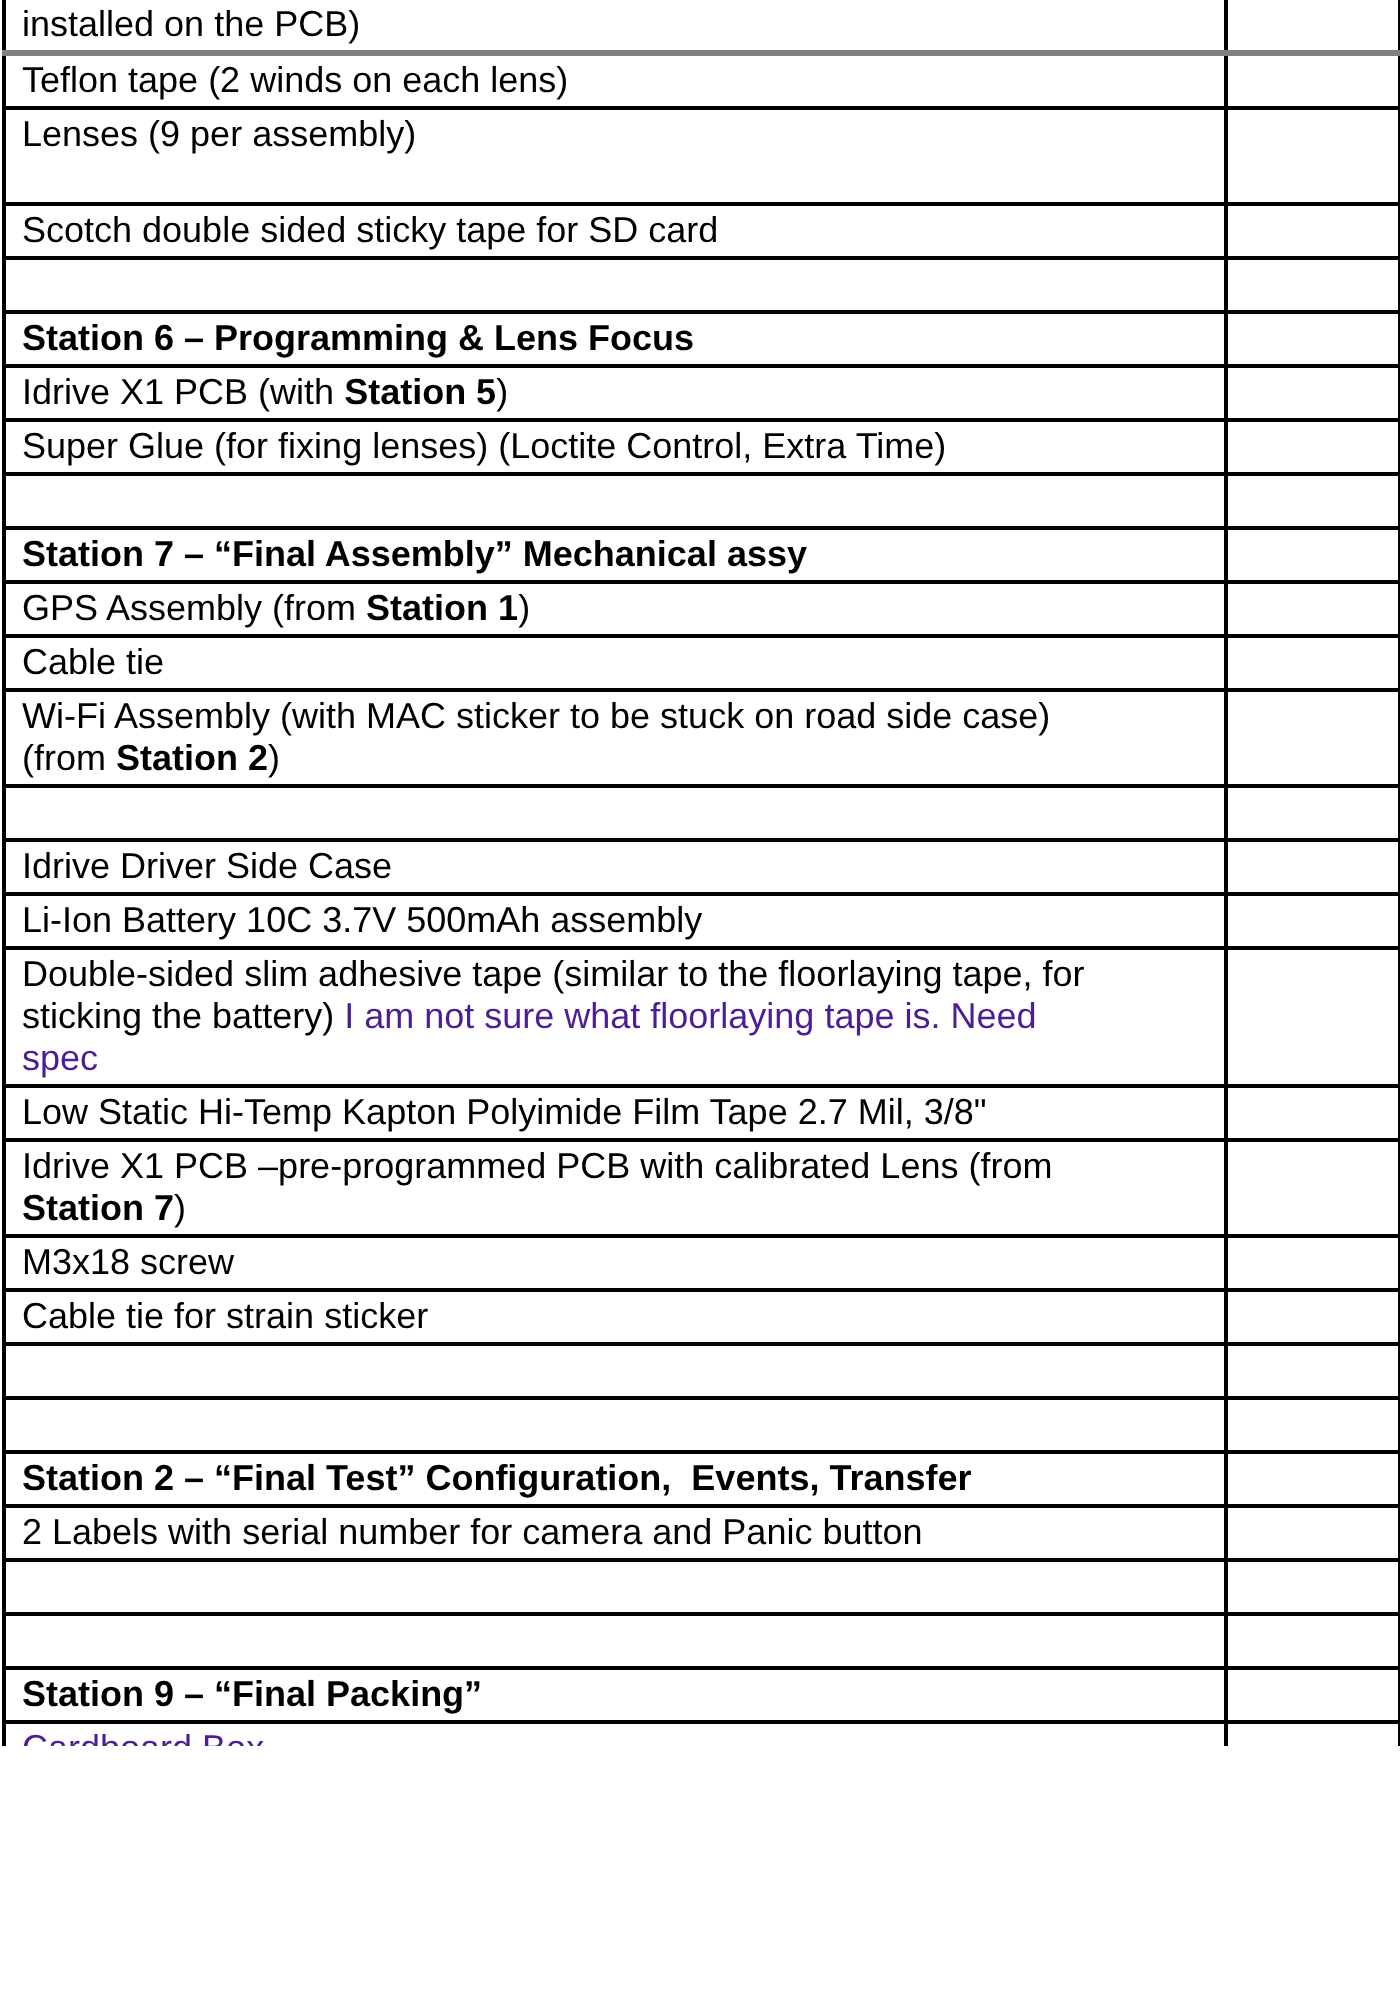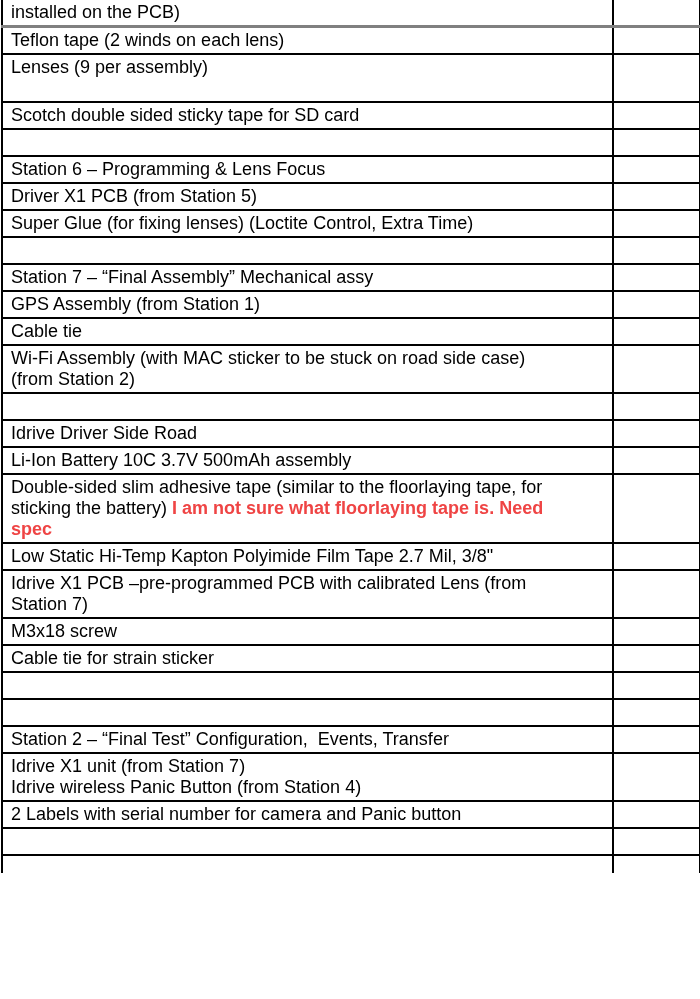--- a/index.html
+++ b/index.html
@@ -37,22 +37,22 @@
   }
   tr.thick-bottom td {
     border-bottom: 3px solid #808080;
   }
   .item-cell { width: 601px; }
   .check-cell { width: 81px; }
   .line {
     min-height: 21px;
     white-space: pre-wrap;
   }
-  .bold { font-weight: normal; }
-  .red { color: #ef4444; font-weight: bold; }
+  .bold { font-weight: bold; }
+  .red { color: #4c1d95; }
 </style>
 </head>
 <body>
 
 <div class="page">
   <table class="parts-table">
     <colgroup>
       <col style="width:611px">
       <col style="width:87px">
     </colgroup>
@@ -89,21 +89,21 @@
           <td class="check-cell"></td>
         </tr>
         <tr>
           <td class="item-cell">
             <div class="line"><span class="bold">Station 6 – Programming &amp; Lens Focus</span></div>
           </td>
           <td class="check-cell"></td>
         </tr>
         <tr>
           <td class="item-cell">
-            <div class="line"><span>Driver X1 PCB (from </span><span class="bold">Station 5</span><span>)</span></div>
+            <div class="line"><span>Idrive X1 PCB (with </span><span class="bold">Station 5</span><span>)</span></div>
           </td>
           <td class="check-cell"></td>
         </tr>
         <tr>
           <td class="item-cell">
             <div class="line"><span>Super Glue (for fixing lenses) (Loctite Control, Extra Time)</span></div>
           </td>
           <td class="check-cell"></td>
         </tr>
         <tr>
@@ -138,21 +138,21 @@
           <td class="check-cell"></td>
         </tr>
         <tr>
           <td class="item-cell">
             <div class="line"></div>
           </td>
           <td class="check-cell"></td>
         </tr>
         <tr>
           <td class="item-cell">
-            <div class="line"><span>Idrive Driver Side Road</span></div>
+            <div class="line"><span>Idrive Driver Side Case</span></div>
           </td>
           <td class="check-cell"></td>
         </tr>
         <tr>
           <td class="item-cell">
             <div class="line"><span>Li-Ion Battery 10C 3.7V 500mAh assembly</span></div>
           </td>
           <td class="check-cell"></td>
         </tr>
         <tr>
@@ -196,27 +196,20 @@
         </tr>
         <tr>
           <td class="item-cell">
             <div class="line"></div>
           </td>
           <td class="check-cell"></td>
         </tr>
         <tr>
           <td class="item-cell">
             <div class="line"><span class="bold">Station 2 – “Final Test” Configuration,  Events, Transfer</span></div>
-          </td>
-          <td class="check-cell"></td>
-        </tr>
-        <tr>
-          <td class="item-cell">
-            <div class="line"><span>Idrive X1 unit (from </span><span class="bold">Station 7</span><span>)</span></div>
-            <div class="line"><span>Idrive wireless Panic Button (from </span><span class="bold">Station 4</span><span>)</span></div>
           </td>
           <td class="check-cell"></td>
         </tr>
         <tr>
           <td class="item-cell">
             <div class="line"><span>2 Labels with serial number for camera and Panic button</span></div>
           </td>
           <td class="check-cell"></td>
         </tr>
         <tr>

